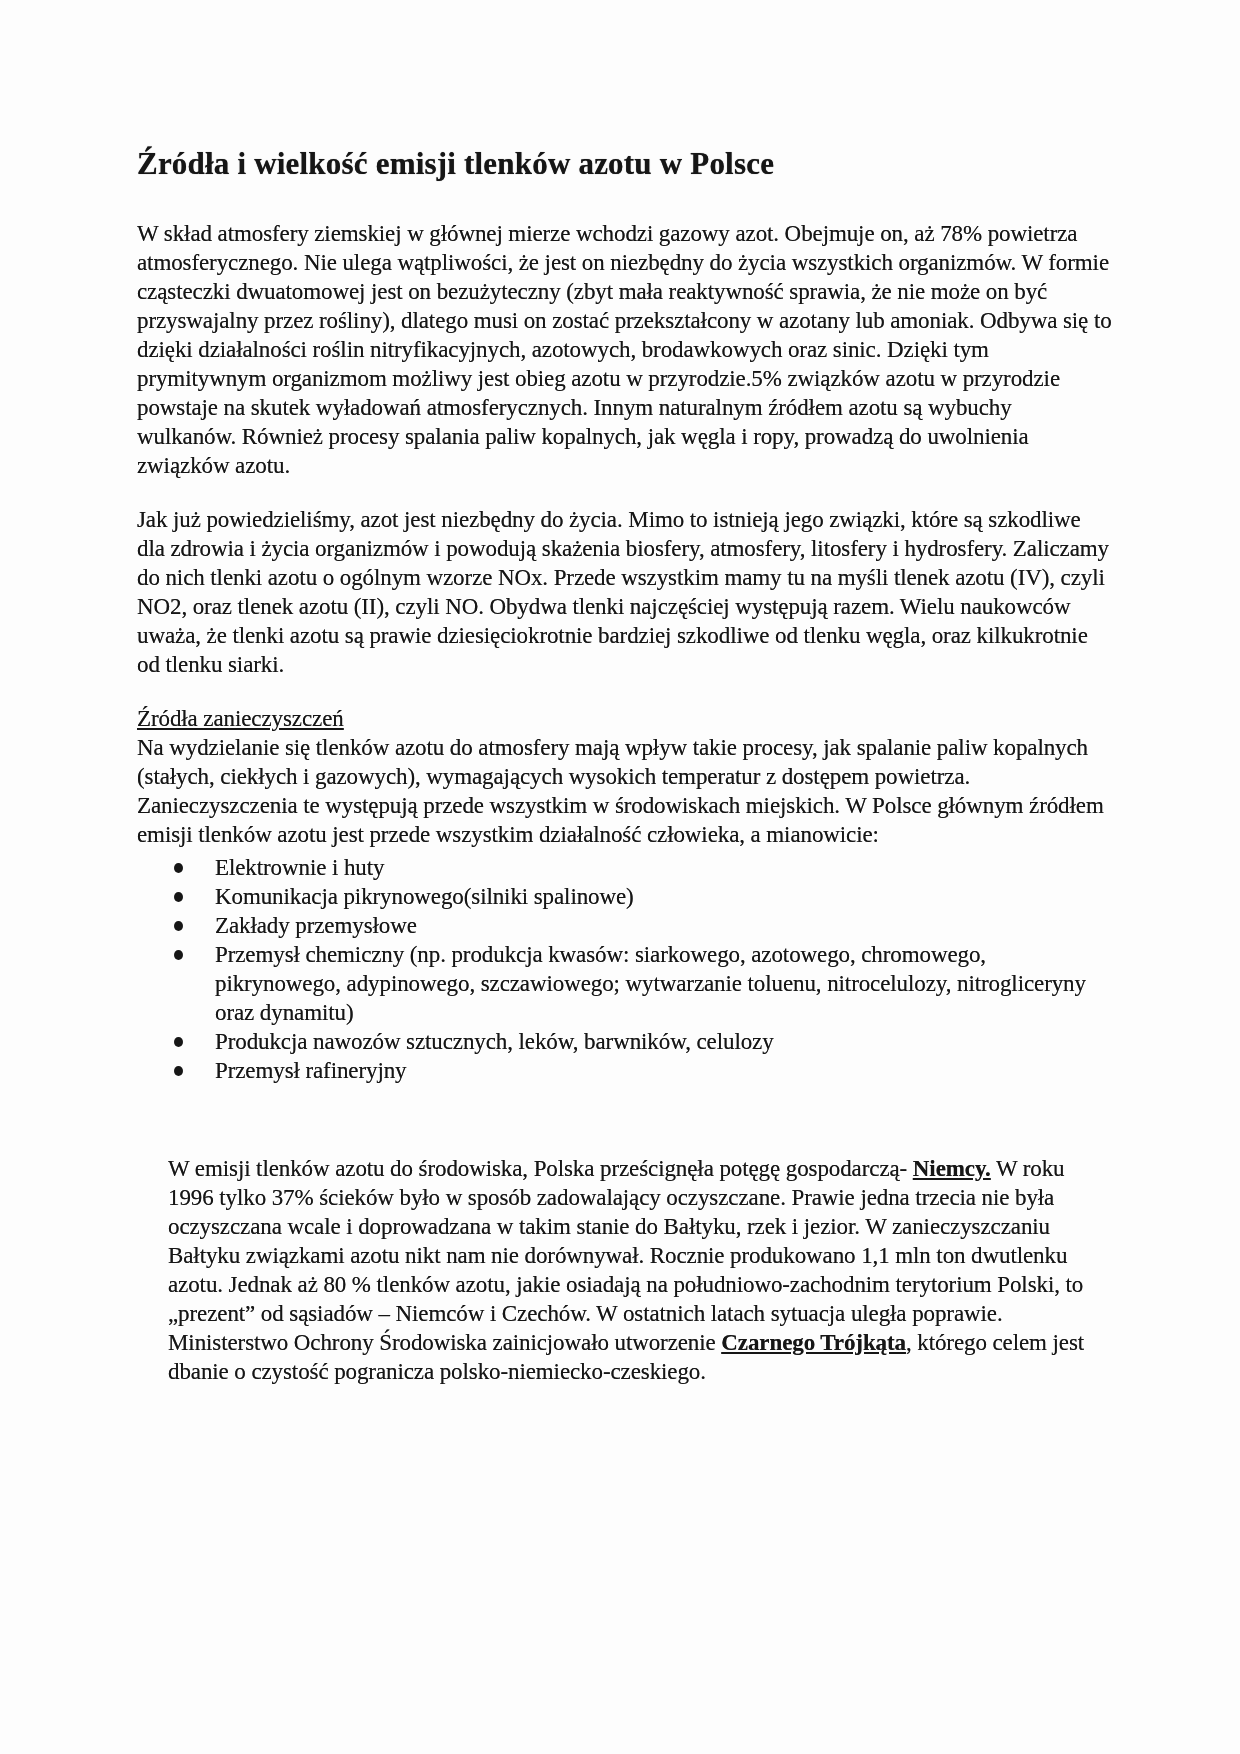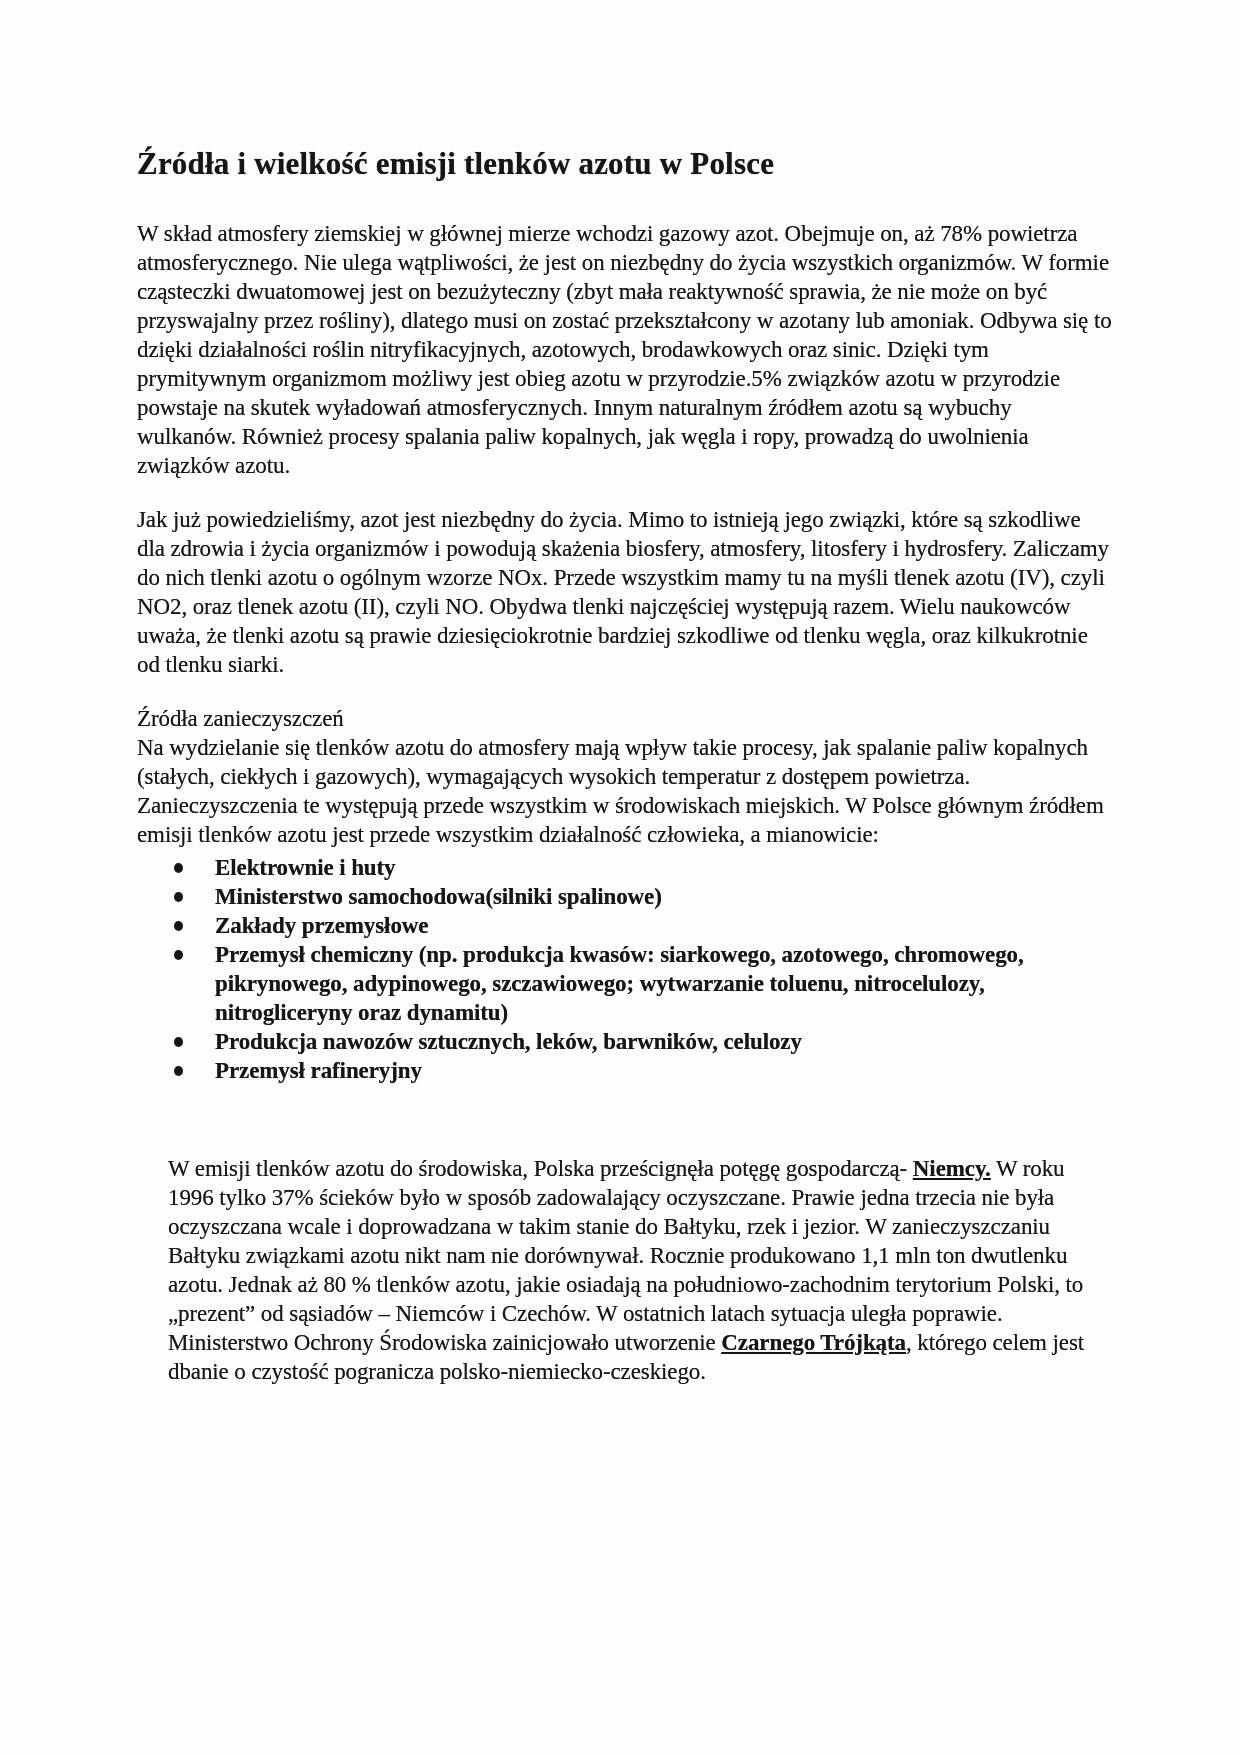--- a/index.html
+++ b/index.html
@@ -30,27 +30,26 @@
   }
   .body-text {
     font-size: 23px;
     line-height: 29px;
     letter-spacing: -0.1px;
     margin: 0;
     max-width: 977px;
     text-shadow: 0 0 0.55px rgba(15,15,15,0.65);
   }
   .para-gap { margin-bottom: 25px; margin-top: 8px; }
-  .section-heading { margin-bottom: 0; }
+  .section-heading { margin-bottom: 0; text-decoration: underline; }
   .sources-list {
     list-style: none;
     margin: 4px 0 12px 0;
     padding: 0;
     max-width: 977px;
-    font-weight: bold;
   }
   .sources-list li {
     position: relative;
     padding-left: 78px;
     font-size: 23px;
     line-height: 29px;
     letter-spacing: -0.1px;
     text-shadow: 0 0 0.55px rgba(15,15,15,0.65);
   }
   .sources-list li::before {
@@ -77,21 +76,21 @@
 
   <p class="body-text para-gap">W skład atmosfery ziemskiej w głównej mierze wchodzi gazowy azot. Obejmuje on, aż 78% powietrza atmosferycznego. Nie ulega wątpliwości, że jest on niezbędny do życia wszystkich organizmów. W formie cząsteczki dwuatomowej jest on bezużyteczny (zbyt mała reaktywność sprawia, że nie może on być przyswajalny przez rośliny), dlatego musi on zostać przekształcony w azotany lub amoniak. Odbywa się to dzięki działalności roślin nitryfikacyjnych, azotowych, brodawkowych oraz sinic. Dzięki tym prymitywnym organizmom możliwy jest obieg azotu w przyrodzie.5% związków azotu w przyrodzie powstaje na skutek wyładowań atmosferycznych. Innym naturalnym źródłem azotu są wybuchy wulkanów. Również procesy spalania paliw kopalnych, jak węgla i ropy, prowadzą do uwolnienia związków azotu.</p>
 
   <p class="body-text para-gap">Jak już powiedzieliśmy, azot jest niezbędny do życia. Mimo to istnieją jego związki, które są szkodliwe dla zdrowia i życia organizmów i powodują skażenia biosfery, atmosfery, litosfery i hydrosfery. Zaliczamy do nich tlenki azotu o ogólnym wzorze NOx. Przede wszystkim mamy tu na myśli tlenek azotu (IV), czyli NO2, oraz tlenek azotu (II), czyli NO. Obydwa tlenki najczęściej występują razem. Wielu naukowców uważa, że tlenki azotu są prawie dziesięciokrotnie bardziej szkodliwe od tlenku węgla, oraz kilkukrotnie od tlenku siarki.</p>
 
   <p class="body-text section-heading">Źródła zanieczyszczeń</p>
   <p class="body-text">Na wydzielanie się tlenków azotu do atmosfery mają wpływ takie procesy, jak spalanie paliw kopalnych (stałych, ciekłych i gazowych), wymagających wysokich temperatur z dostępem powietrza. Zanieczyszczenia te występują przede wszystkim w środowiskach miejskich. W Polsce głównym źródłem emisji tlenków azotu jest przede wszystkim działalność człowieka, a mianowicie:</p>
 
   <ul class="sources-list">
       <li>Elektrownie i huty</li>
-      <li>Ministerstwo samochodowa(silniki spalinowe)</li>
+      <li>Komunikacja pikrynowego(silniki spalinowe)</li>
       <li>Zakłady przemysłowe</li>
       <li>Przemysł chemiczny (np. produkcja kwasów: siarkowego, azotowego, chromowego, pikrynowego, adypinowego, szczawiowego; wytwarzanie toluenu, nitrocelulozy, nitrogliceryny oraz dynamitu)</li>
       <li>Produkcja nawozów sztucznych, leków, barwników, celulozy</li>
       <li>Przemysł rafineryjny</li>
     </ul>
 
   <p class="body-text final-para"><span>W emisji tlenków azotu do środowiska, Polska prześcignęła potęgę gospodarczą- </span><span class="b">Niemcy.</span><span> W roku 1996 tylko 37% ścieków było w sposób zadowalający oczyszczane. Prawie jedna trzecia nie była oczyszczana wcale i doprowadzana w takim stanie do Bałtyku, rzek i jezior. W zanieczyszczaniu Bałtyku związkami azotu nikt nam nie dorównywał. Rocznie produkowano 1,1 mln ton dwutlenku azotu. Jednak aż 80 % tlenków azotu, jakie osiadają na południowo-zachodnim terytorium Polski, to „prezent” od sąsiadów – Niemców i Czechów. W ostatnich latach sytuacja uległa poprawie. Ministerstwo Ochrony Środowiska zainicjowało utworzenie </span><span class="b">Czarnego Trójkąta</span><span>, którego celem jest dbanie o czystość pogranicza polsko-niemiecko-czeskiego.</span></p>
 </div>
 
 </body></html>

